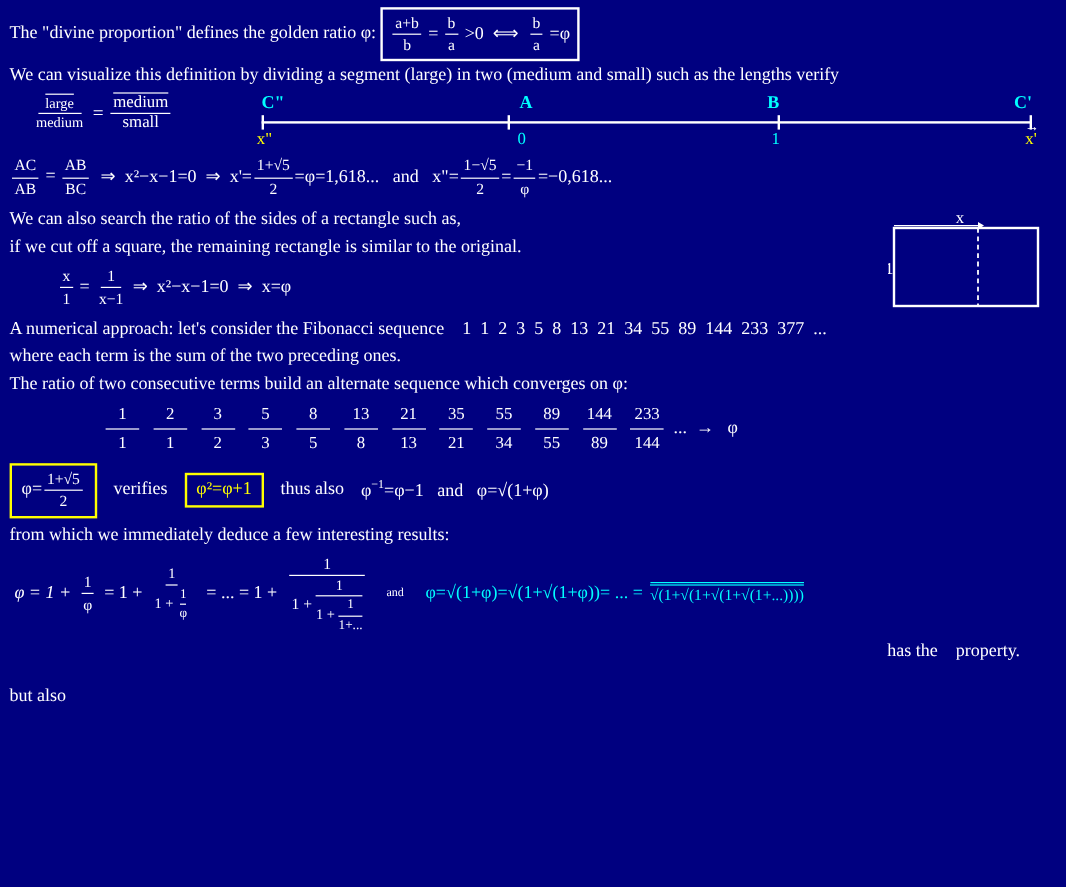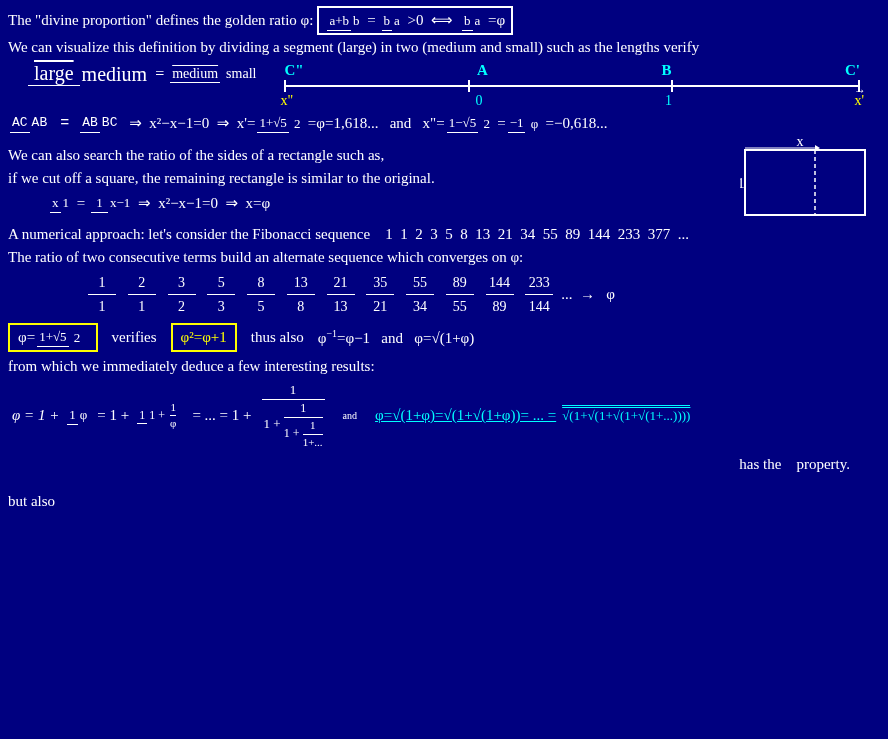--- a/index.html
+++ b/index.html
@@ -22,21 +22,21 @@
     }
     .formula-box {
       border: 2px solid #ffffff;
       padding: 2px 6px;
       display: inline-flex;
       align-items: center;
       margin-left: 4px;
     }
     .fraction {
       display: inline-flex;
-      flex-direction: row;
+      flex-direction: column;
       align-items: center;
       vertical-align: middle;
       margin: 0 2px;
       font-size: 13px;
     }
     .fraction .num {
       border-bottom: 1px solid #ffffff;
       padding: 0 2px;
       text-align: center;
     }
@@ -96,21 +96,21 @@
       </span>
     </span>
   </div>
 
   <div class="line" style="margin-bottom:4px;">
     <span>We can visualize this definition by dividing a segment (large) in two (medium and small) such as the lengths verify</span>
   </div>
 
   <div style="display:flex; align-items:flex-start; margin-bottom:4px;">
     <div style="min-width:190px; display:flex; align-items:center;">
-      <span class="fraction" style="font-size:20px; margin-left:20px;">
+      <span class="fraction" style="font-size:12px; margin-left:20px;">
         <span class="num" style="text-decoration:overline; padding:0 6px;">large</span>
         <span class="den" style="padding:0 2px;">medium</span>
       </span>
       <span style="margin:0 4px; font-size:16px;">=</span>
       <span class="fraction" style="font-size:14px;">
         <span class="num" style="text-decoration:overline; padding:0 2px;">medium</span>
         <span class="den" style="padding:0 6px;">small</span>
       </span>
     </div>
 
@@ -136,21 +136,21 @@
       <div style="display:flex; justify-content:space-between; padding:0 16px; font-size:14px; color:#ffff00;">
         <span>x"</span>
         <span style="color:#00ffff;">0</span>
         <span style="color:#00ffff;">1</span>
         <span>x'</span>
       </div>
     </div>
   </div>
 
   <div class="line" style="margin-bottom:6px; font-size:15px;">
-    <span style="margin-right:4px;font-family:Liberation Mono, monospace;">
+    <span style="margin-right:4px;">
       <span class="fraction" style="font-size:13px;">
         <span class="num">AC</span>
         <span class="den">AB</span>
       </span>
       =
       <span class="fraction" style="font-size:13px;">
         <span class="num">AB</span>
         <span class="den">BC</span>
       </span>
     </span>
@@ -165,21 +165,21 @@
       <span class="den">&nbsp;2&nbsp;</span>
     </span>
     =
     <span class="fraction" style="font-size:13px; margin:0 2px;">
       <span class="num">−1</span>
       <span class="den">&nbsp;φ&nbsp;</span>
     </span>
     =−0,618...
   </div>
 
-  <div style="display:flex; align-items:center; margin-bottom:4px;">
+  <div style="display:flex; align-items:flex-end; margin-bottom:4px;">
     <div style="flex:1;">
       <div class="line">
         <span>We can also search the ratio of the sides of a rectangle such as,</span>
       </div>
       <div class="line">
         <span>if we cut off a square, the remaining rectangle is similar to the original.</span>
       </div>
       <div class="line indent" style="margin-top:4px; font-size:15px;">
         <span class="fraction" style="font-size:13px;">
           <span class="num">x</span>
@@ -208,20 +208,23 @@
           <polygon points="75,15 80,18 75,21" fill="white"></polygon>
 
           <text x="1" y="58" fill="white" font-family="Times New Roman" font-size="14" text-anchor="middle">1</text>
         </svg>
       </div>
     </div>
   </div>
 
   <div class="line" style="margin-top:4px; margin-bottom:2px;">
     <span>A numerical approach: let's consider the Fibonacci sequence &nbsp;&nbsp; 1 &nbsp;1 &nbsp;2 &nbsp;3 &nbsp;5 &nbsp;8 &nbsp;13 &nbsp;21 &nbsp;34 &nbsp;55 &nbsp;89 &nbsp;144 &nbsp;233 &nbsp;377 &nbsp;...</span>
+  </div>
+  <div class="line">
+    <span>where each term is the sum of the two preceding ones.</span>
   </div>
   <div class="line">
     <span>The ratio of two consecutive terms build an alternate sequence which converges on φ:</span>
   </div>
 
   <div class="fib-table indent" style="margin:4px 0 4px 80px; gap:2px;">
     <div class="fib-col">
       <span class="fib-num">1</span>
       <div class="fib-div"></div>
       <span class="fib-den">1</span>
@@ -341,21 +344,21 @@
           <span>1 +
             <span style="display:inline-flex; flex-direction:column; font-size:11px; vertical-align:middle;">
               <span style="border-bottom:1px solid #fff; padding:0 2px; text-align:center;">1</span>
               <span>1+...</span>
             </span>
           </span>
         </span>
       </span>
     </span>
     <span style="margin:0 12px; font-size:10px;">and</span>
-    <span style="color:#00ffff;text-decoration:underline;">φ=√(1+φ)=√(1+√(1+φ))= ... =</span>
+    <span style="color:#00ffff;">φ=√(1+φ)=√(1+√(1+φ))= ... =</span>
     <span style="color:#00ffff; text-decoration:overline; display:inline-block; border-top:1px solid #00ffff; padding-top:1px; font-size:13px;">√(1+√(1+√(1+√(1+...))))</span>
   </div>
 
   <div class="line" style="justify-content:flex-end; margin-right:30px; margin-bottom:16px;">
     <span>has the &nbsp;&nbsp; property.</span>
   </div>
 
   <div class="line" style="margin-bottom:4px;">
     <span>but also</span>
     &nbsp;&nbsp;

